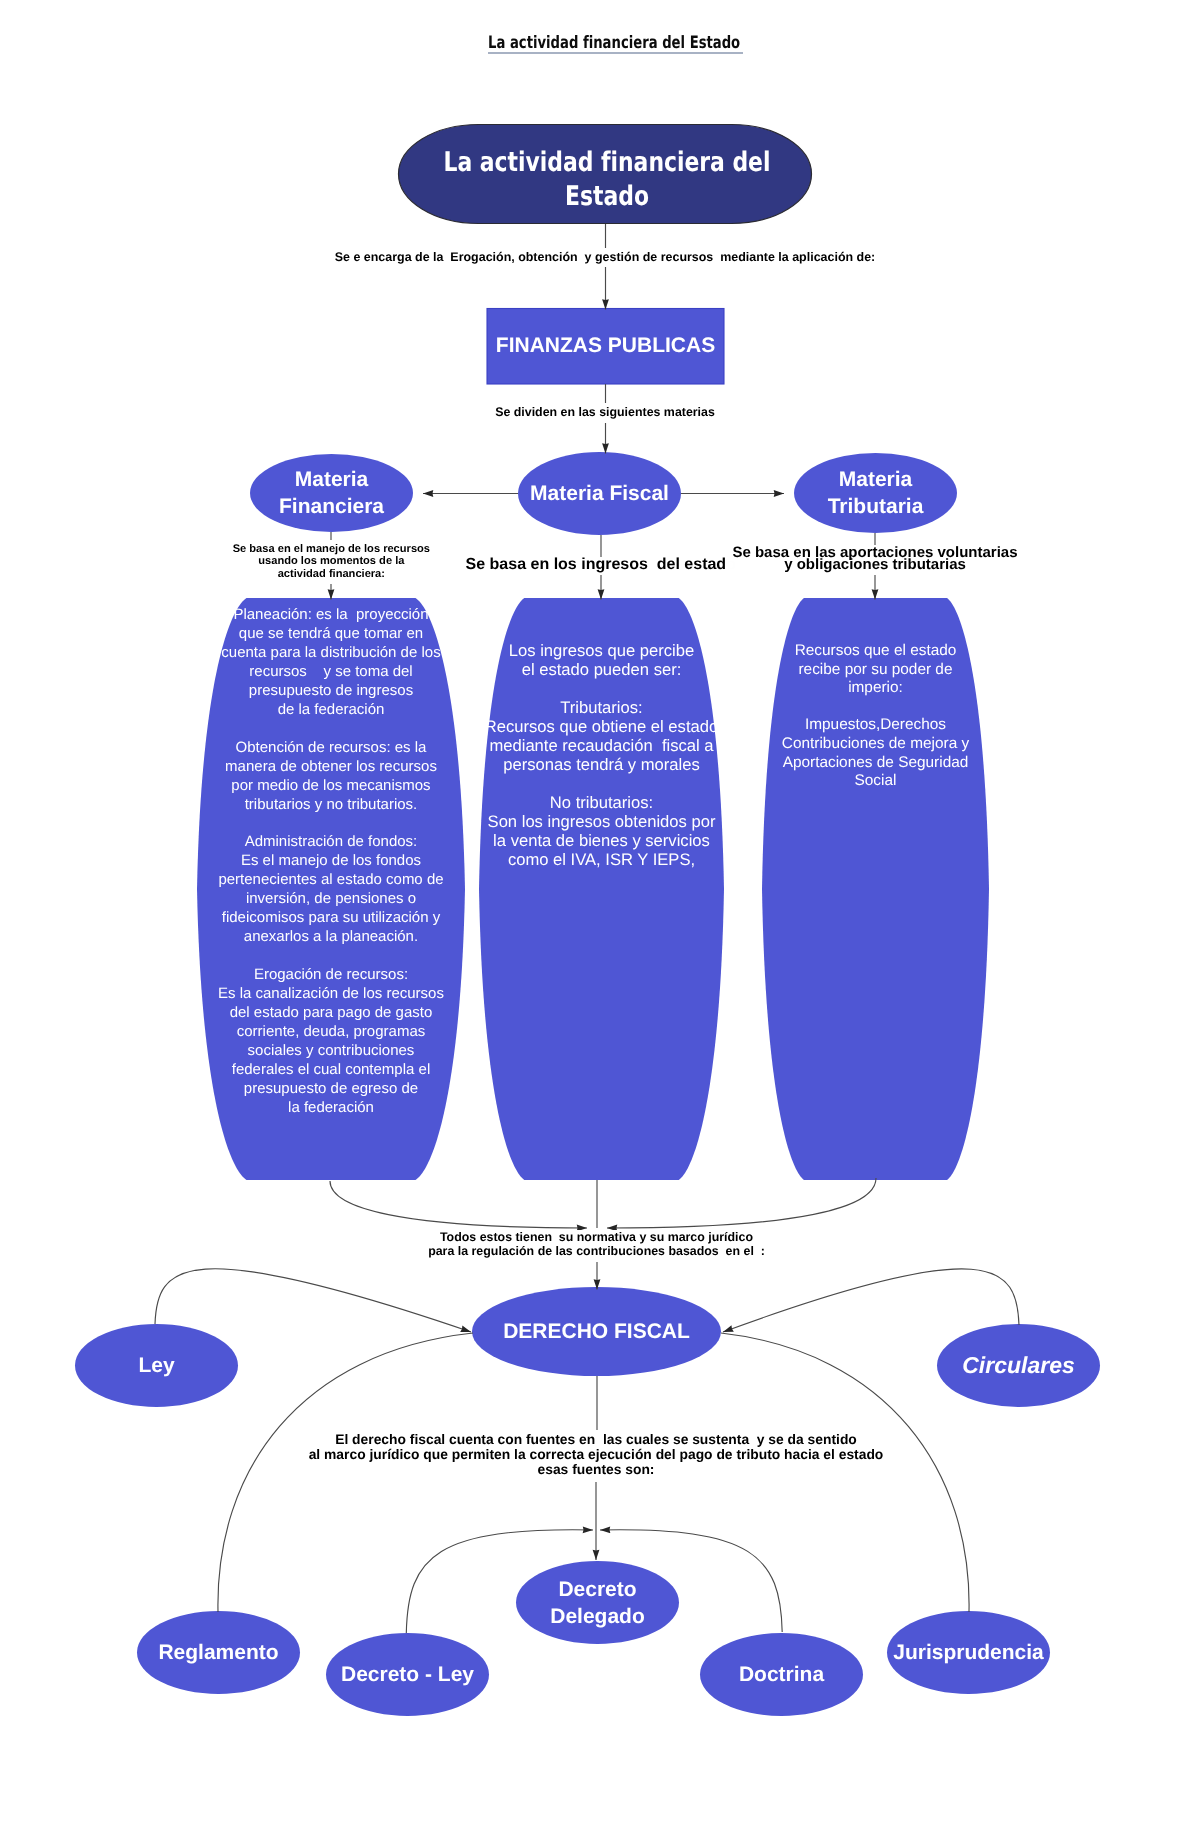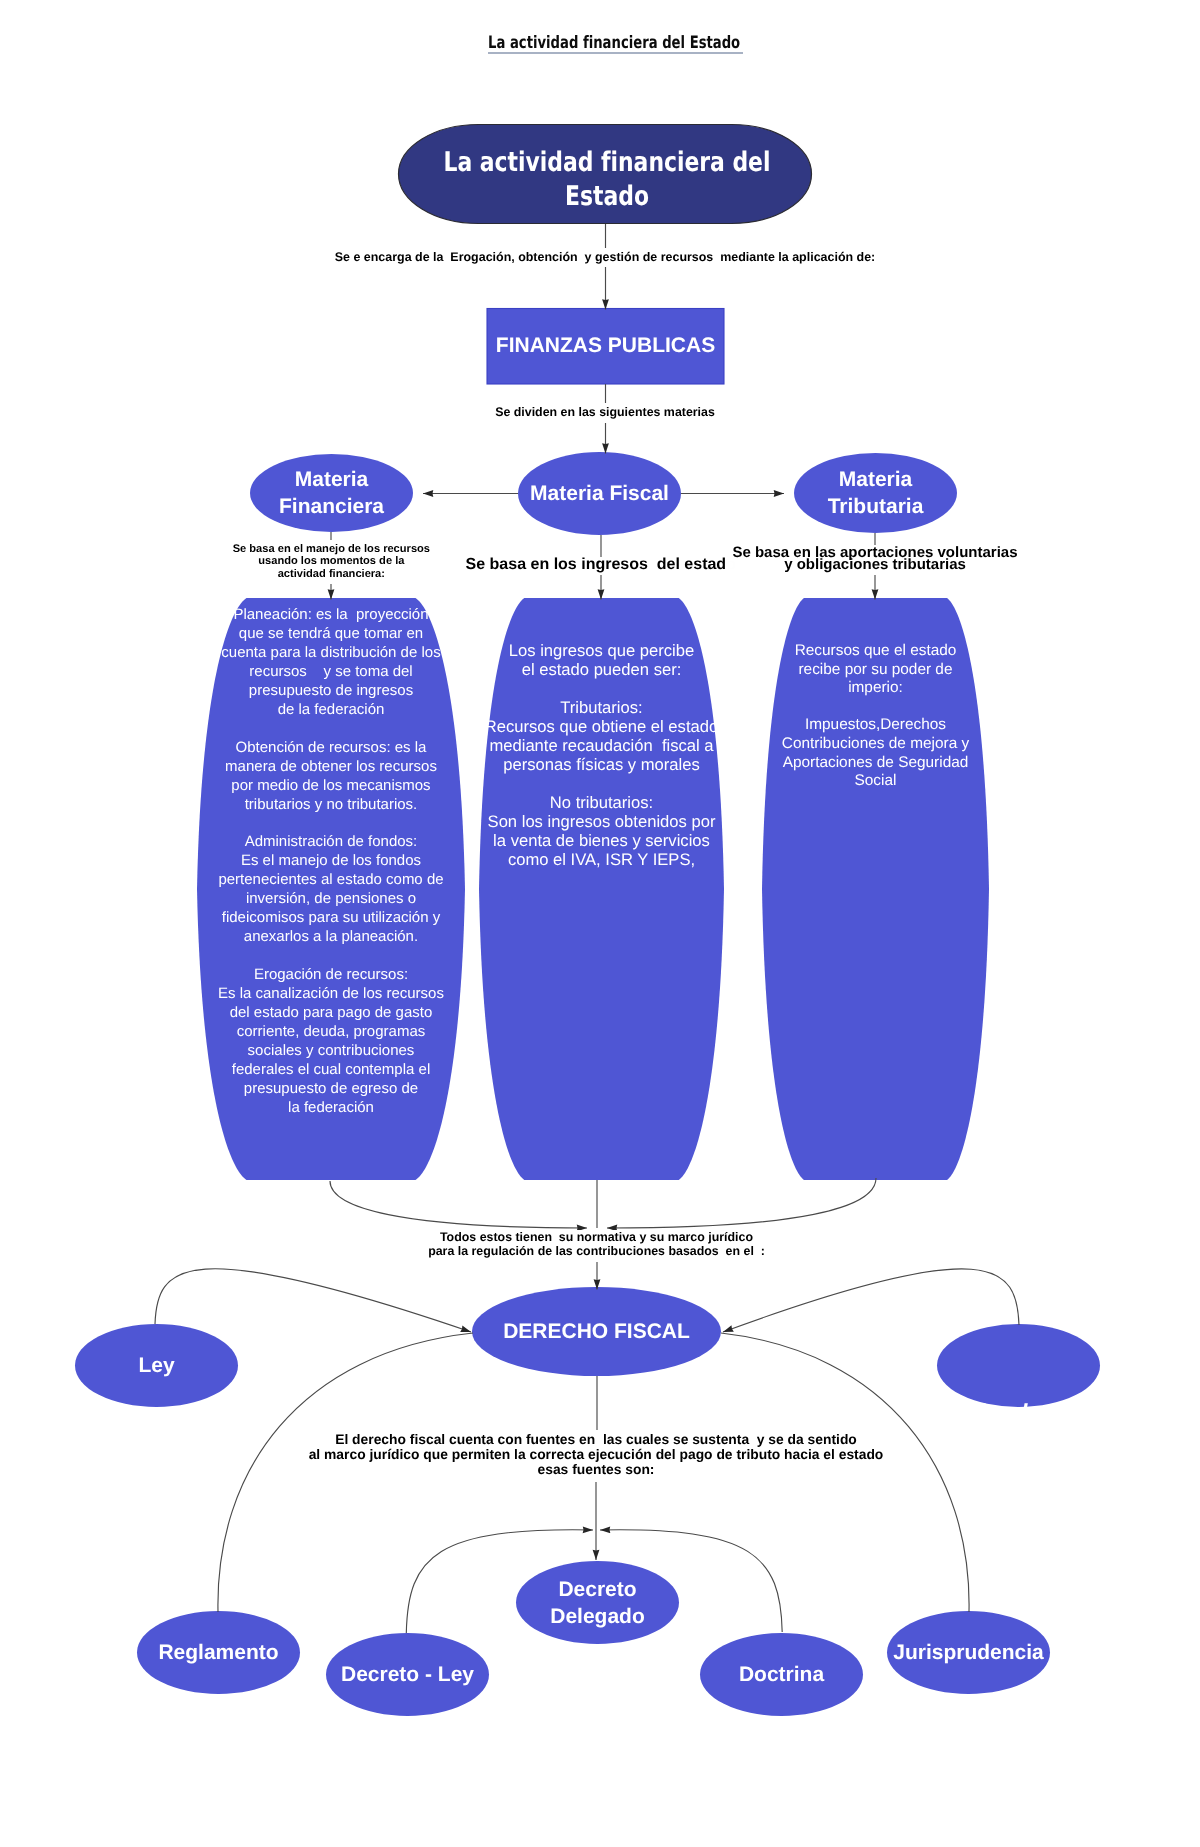--- a/index.html
+++ b/index.html
@@ -135,21 +135,21 @@
 la federación</span>
     </div>
 
 <div class="node arl" style="left:479px;top:641px;width:245px;height:240px;align-items:flex-start;font-size:16.6px;line-height:19.0px;">
   <span class="t">Los ingresos que percibe
 el estado pueden ser:
 
 Tributarios:
 Recursos que obtiene el estado
 mediante recaudación  fiscal a
-personas físicas y morales
+personas tendrá y morales
 
 No tributarios:
 Son los ingresos obtenidos por
 la venta de bienes y servicios
 como el IVA, ISR Y IEPS,</span>
     </div>
 
 <div class="node arl" style="left:762px;top:642px;width:227px;height:170px;align-items:flex-start;font-size:15.4px;line-height:18.6px;">
   <span class="t">Recursos que el estado
 recibe por su poder de
@@ -162,21 +162,21 @@
     </div>
 
 <div class="node arl" style="left:472px;top:1287px;width:249px;height:89px;font-size:21px;font-weight:bold;line-height:27px;">
   <span class="t">DERECHO FISCAL</span>
     </div>
 
 <div class="node arl" style="left:75px;top:1324px;width:163px;height:83px;font-size:21px;font-weight:bold;line-height:27px;">
   <span class="t">Ley</span>
     </div>
 
-<div class="node arl" style="left:937px;top:1371px;width:163px;height:83px;font-size:23px;font-weight:bold;line-height:27px;font-style:italic;">
+<div class="node arl" style="left:937px;top:1324px;width:163px;height:83px;font-size:23px;font-weight:bold;line-height:27px;font-style:italic;">
   <span class="t">Circulares</span>
     </div>
 
 <div class="node arl" style="left:137px;top:1611px;width:163px;height:83px;font-size:21px;font-weight:bold;line-height:27px;">
   <span class="t">Reglamento</span>
     </div>
 
 <div class="node arl" style="left:326px;top:1633px;width:163px;height:83px;font-size:21px;font-weight:bold;line-height:27px;">
   <span class="t">Decreto - Ley</span>
     </div>

